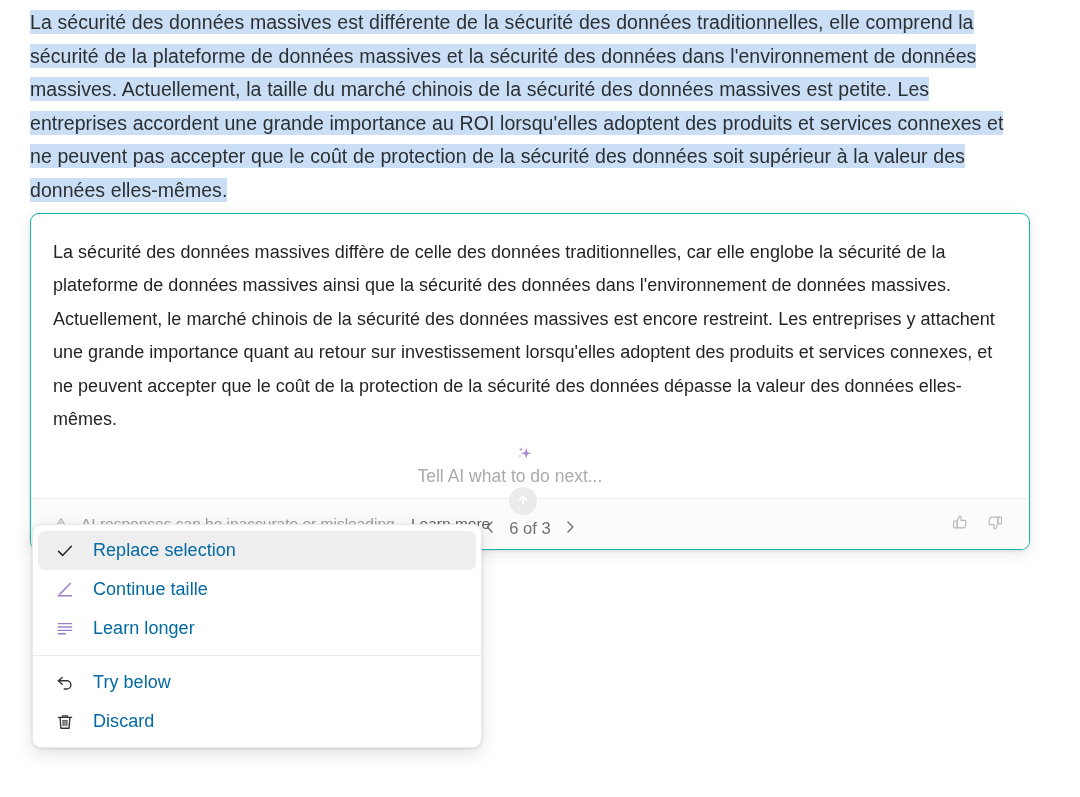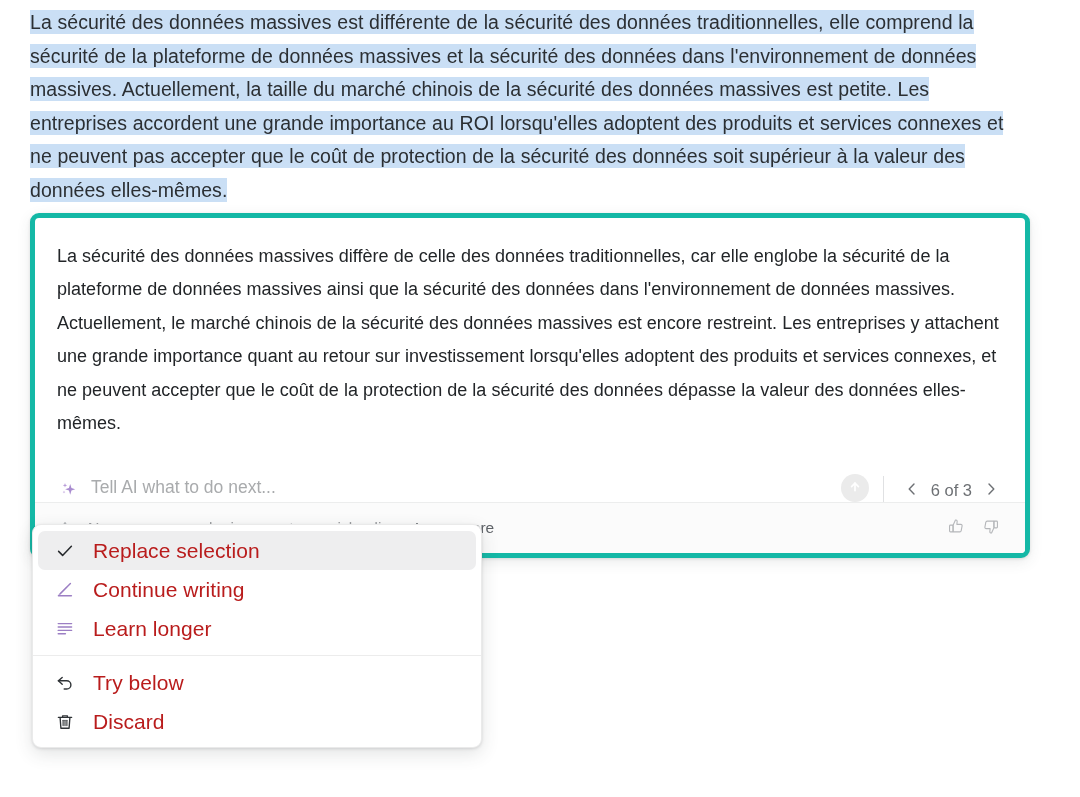--- a/index.html
+++ b/index.html
@@ -40,42 +40,43 @@
     padding: 1px 0;
   }
 
   
   .ai-card {
     position: absolute;
     left: 30px;
     top: 213px;
     width: 1000px;
     background: #ffffff;
-    border: 5px solid #14b8a6;
+    border: 1px solid #14b8a6;
     border-radius: 9px;
     box-shadow: 0 1px 3px rgba(60,64,67,0.14), 0 4px 14px rgba(60,64,67,0.10);
     overflow: hidden;
   }
 
   .ai-body {
     padding: 22px 24px 6px 22px;
   }
   .ai-text {
     font-size: 18px;
     line-height: 33.4px;
     color: #222528;
     letter-spacing: 0.02px;
   }
 
   
   .prompt-row {
     display: flex;
-    align-items: flex-end;
+    align-items: center;
     height: 56px;
     padding: 0 22px 0 22px;
+    flex-direction: column;
   }
   .sparkle-wrap {
     width: 24px;
     height: 24px;
     flex: 0 0 24px;
     display: flex;
     align-items: center;
     justify-content: center;
     margin-right: 10px;
   }
@@ -210,22 +211,22 @@
   .menu-icon {
     width: 22px;
     height: 22px;
     flex: 0 0 22px;
     display: flex;
     align-items: center;
     justify-content: center;
     margin-right: 17px;
   }
   .menu-label {
-    font-size: 21px;
-    color: #b91c1c;
+    font-size: 18px;
+    color: #0369a1;
     letter-spacing: 0.05px;
   }
   .menu-sep {
     height: 1px;
     background: #ececec;
     margin: 7px 0 7px 0;
   }
 </style>
 </head>
 <body>
@@ -322,21 +323,21 @@
 
 
     <div class="menu-item">
       <span class="menu-icon">
         <svg width="20" height="20" viewBox="0 0 20 20" aria-hidden="true">
           <path d="M15.4 3.6 L5.2 13.8" stroke="#9c7fc4" stroke-width="1.45" stroke-linecap="round"></path>
           <path d="M3.4 15.8 H16.4" stroke="#9c7fc4" stroke-width="1.45" stroke-linecap="round"></path>
           <path d="M3.8 15.2 L11.6 7.4" stroke="#9c7fc4" stroke-width="1.2" stroke-linecap="round" opacity="0.75"></path>
         </svg>
       </span>
-      <span class="menu-label">Continue writing</span>
+      <span class="menu-label">Continue taille</span>
     </div>
 
     <div class="menu-item">
       <span class="menu-icon">
         <svg width="20" height="20" viewBox="0 0 20 20" aria-hidden="true">
           <g stroke="#9c7fc4" stroke-width="1.4" stroke-linecap="round">
             <path d="M3.2 4.6 H16.6"></path>
             <path d="M3.2 8.0 H16.6"></path>
             <path d="M3.2 11.4 H16.6"></path>
             <path d="M3.2 14.8 H10.4"></path>

